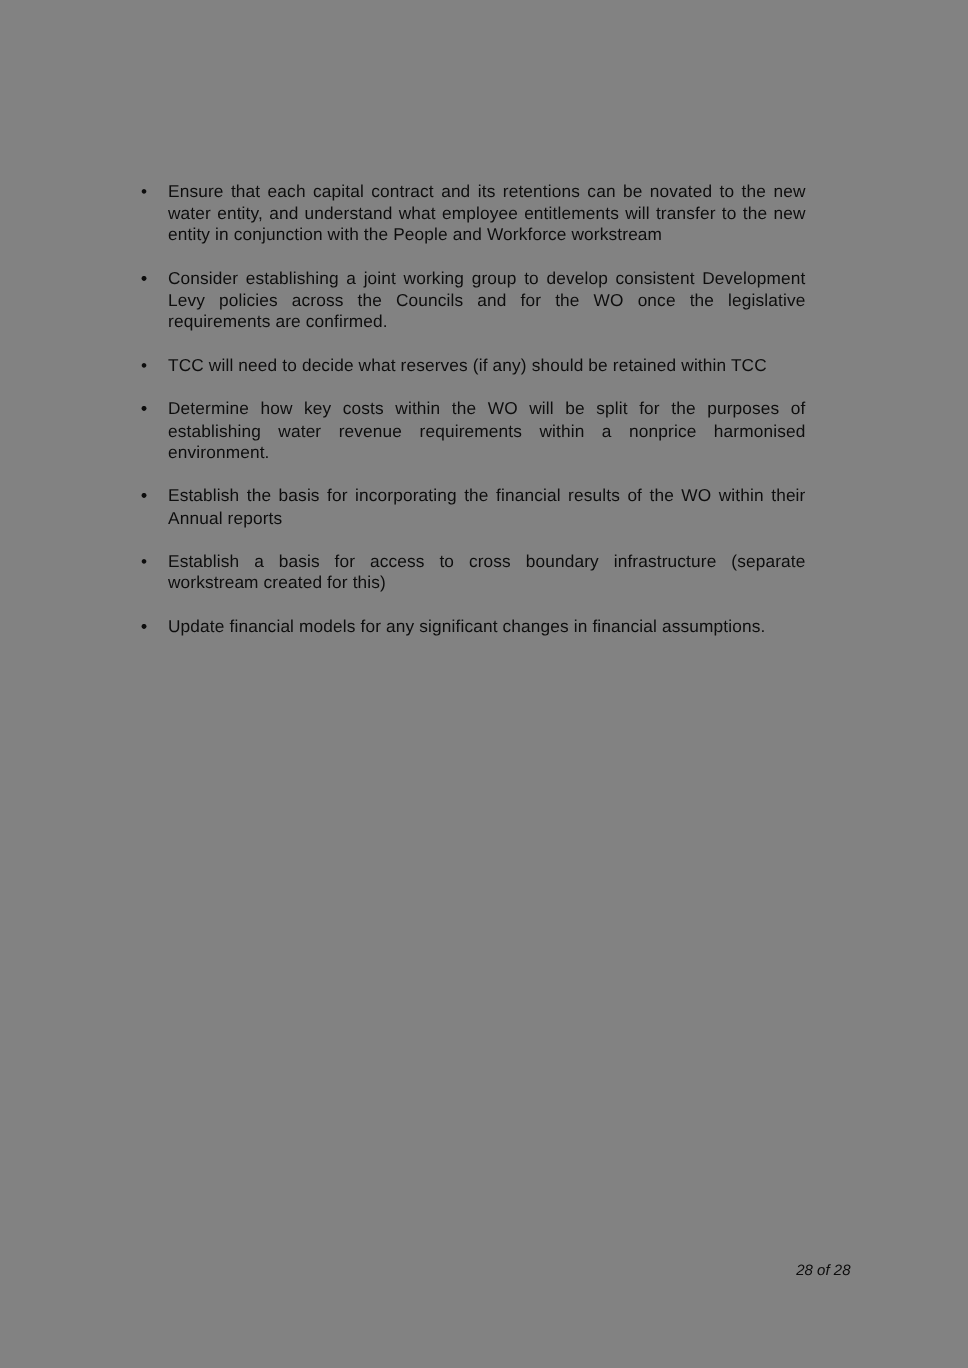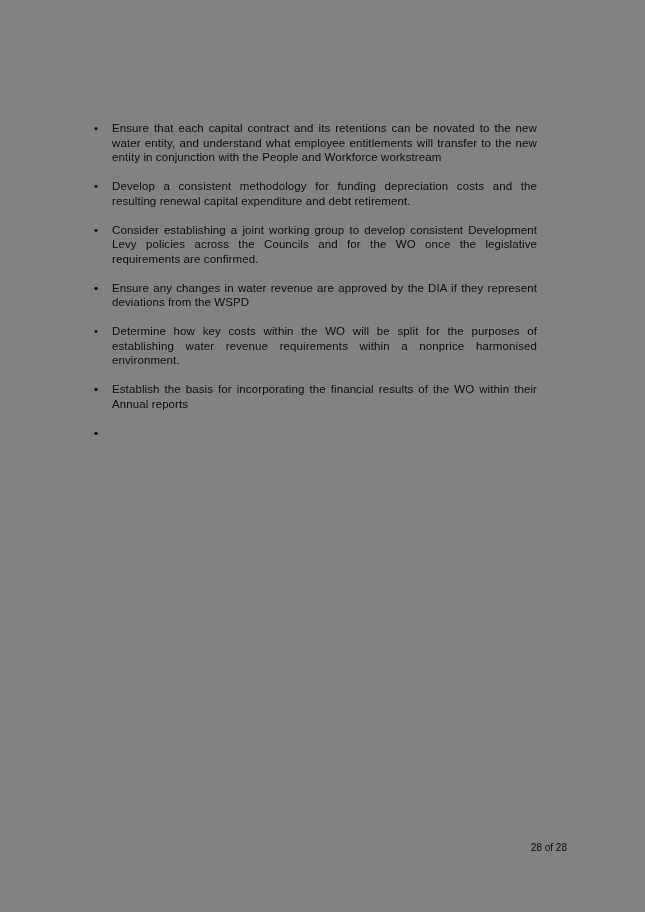--- a/index.html
+++ b/index.html
@@ -46,34 +46,35 @@
     font-size: 11.5px;
     line-height: 14.5px;
   }
   .footer-page-number {
     position: absolute;
     top: 841px;
     right: 78px;
     font-size: 10px;
     line-height: 13px;
     color: #0d0d0d;
+    font-style: italic;
   }
 </style>
 </head>
 <body style="background: rgb(130, 130, 130); color: rgb(13, 13, 13);">
 
 <div class="page">
   <ul class="bullet-list">
       <li class="bullet-item"><span class="bullet-marker">•</span><span>Ensure that each capital contract and its retentions can be novated to the new water entity, and understand what employee entitlements will transfer to the new entity in conjunction with the People and Workforce workstream</span></li>
-      <li class="bullet-item"><span class="bullet-marker">•</span><span>Develop a consistent methodology for funding depreciation costs and the resulting renewal capital expenditure and debt retirement.</span></li>
+      <li class="bullet-item"><span class="bullet-marker">•</span></li>
       <li class="bullet-item"><span class="bullet-marker">•</span><span>Consider establishing a joint working group to develop consistent Development Levy policies across the Councils and for the WO once the legislative requirements are confirmed.</span></li>
+      <li class="bullet-item"><span class="bullet-marker">•</span><span>TCC will need to decide what reserves (if any) should be retained within TCC</span></li>
       <li class="bullet-item"><span class="bullet-marker">•</span></li>
-      <li class="bullet-item"><span class="bullet-marker">•</span><span>Ensure any changes in water revenue are approved by the DIA if they represent deviations from the WSPD</span></li>
       <li class="bullet-item"><span class="bullet-marker">•</span><span>Determine how key costs within the WO will be split for the purposes of establishing water revenue requirements within a nonprice harmonised environment.</span></li>
       <li class="bullet-item"><span class="bullet-marker">•</span></li>
       <li class="bullet-item"><span class="bullet-marker">•</span><span>Establish the basis for incorporating the financial results of the WO within their Annual reports</span></li>
+      <li class="bullet-item"><span class="bullet-marker">•</span><span>Establish a basis for access to cross boundary infrastructure (separate workstream created for this)</span></li>
       <li class="bullet-item"><span class="bullet-marker">•</span></li>
-      <li class="bullet-item"><span class="bullet-marker">•</span></li>
-      <li class="bullet-item"><span class="bullet-marker">•</span></li>
+      <li class="bullet-item"><span class="bullet-marker">•</span><span>Update financial models for any significant changes in financial assumptions.</span></li>
     </ul>
 </div>
 
 <div class="footer-page-number">28 of 28</div>
 
 </body></html>

